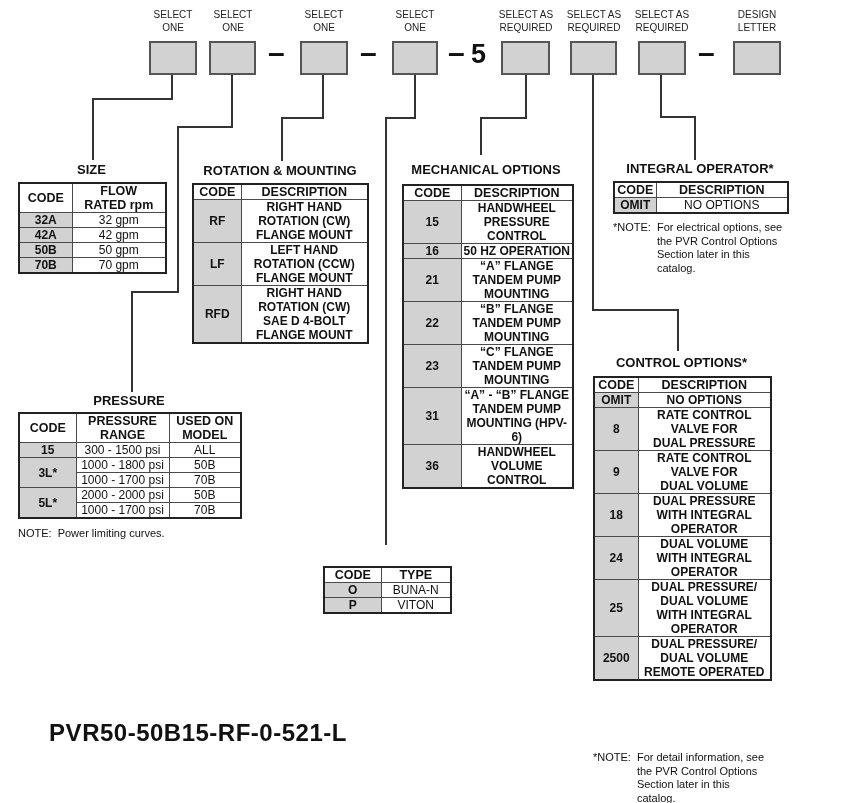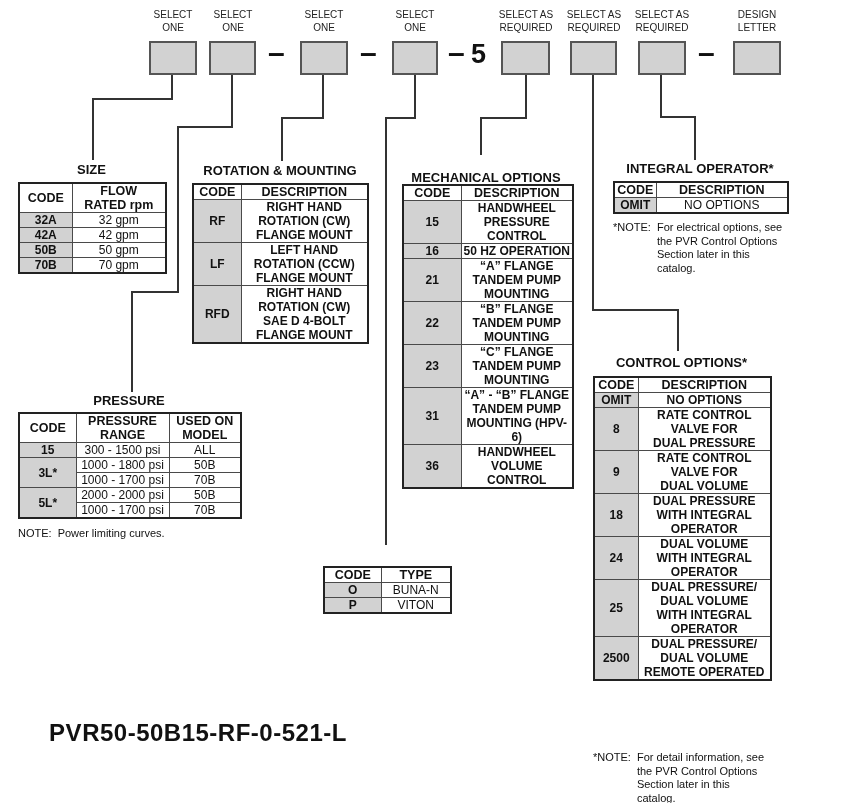--- a/index.html
+++ b/index.html
@@ -161,21 +161,21 @@
     <tr>
           <td class="code-c">RFD</td>
           <td class="val-c">RIGHT HAND
 ROTATION (CW)
 SAE D 4-BOLT
 FLANGE MOUNT</td>
         </tr>
   </tbody>
     </table>
 
-  <div class="tbl-title" style="left:400px;top:170px;width:172px;">MECHANICAL OPTIONS</div>
+  <div class="tbl-title" style="left:400px;top:162px;width:172px;">MECHANICAL OPTIONS</div>
   <table class="dt boldvals" style="left:402px;top:184px;width:170px;">
     <colgroup>
         <col style="width:58px">
         <col style="width:112px">
       </colgroup>
     <tbody>
         <tr>
           <th class="code-h">CODE</th>
         <th>DESCRIPTION</th>
         </tr>

